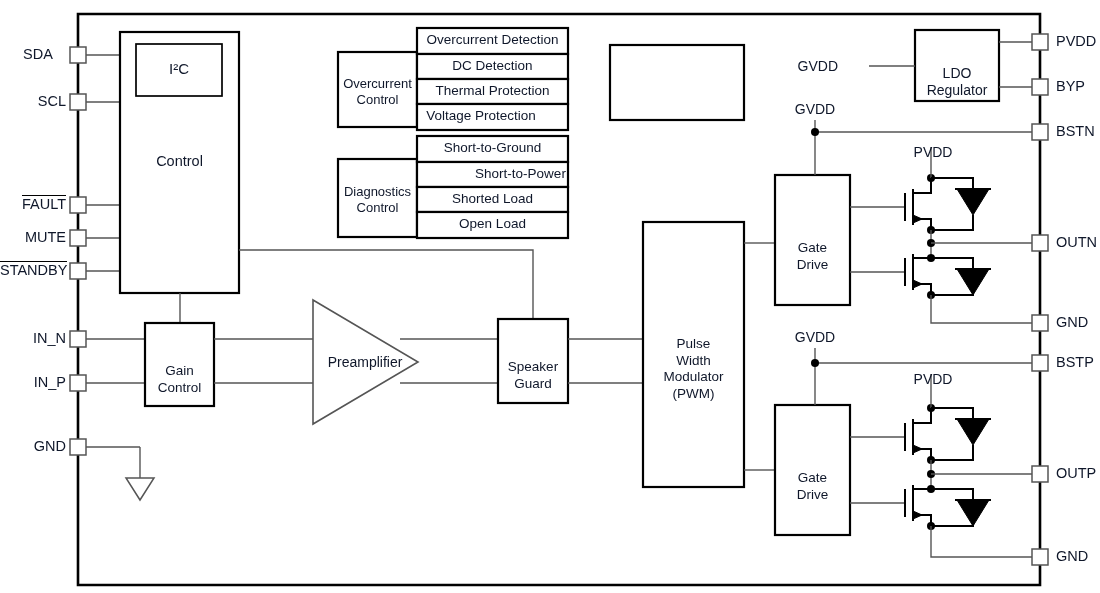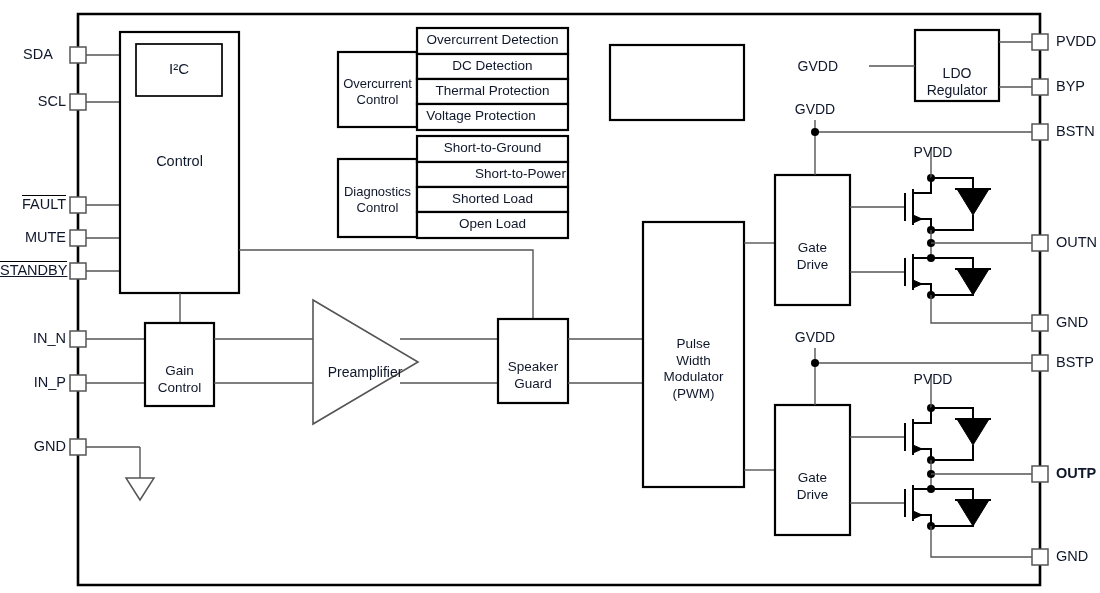--- a/index.html
+++ b/index.html
@@ -246,38 +246,38 @@
 <div class="lbl pin-lbl" style="left:30px;top:93px;width:36px;text-align:right;">
   <span>SCL</span></div>
 
 <div class="lbl pin-lbl" style="left:6px;top:196px;width:60px;text-align:right;">
   <span style="border-top:1.2px solid #000;padding-top:0px;margin-top:40px;">FAULT</span></div>
 
 <div class="lbl pin-lbl" style="left:6px;top:229px;width:60px;text-align:right;">
   <span>MUTE</span></div>
 
 <div class="lbl pin-lbl" style="left:0px;top:262px;width:66px;text-align:right;">
-  <span style="border-top:1.2px solid #000;text-decoration:underline;">STANDBY</span></div>
+  <span style="border-top:1.2px solid #000;">STANDBY</span></div>
 
 <div class="lbl pin-lbl" style="left:20px;top:330px;width:46px;text-align:right;">
   <span>IN_N</span></div>
 
 <div class="lbl pin-lbl" style="left:20px;top:374px;width:46px;text-align:right;">
   <span>IN_P</span></div>
 
 <div class="lbl pin-lbl" style="left:20px;top:438px;width:46px;text-align:right;">
   <span>GND</span></div>
 
 <div class="lbl pin-lbl" style="left:1056px;top:33px;"><span>PVDD</span></div>
 <div class="lbl pin-lbl" style="left:1056px;top:78px;"><span>BYP</span></div>
 <div class="lbl pin-lbl" style="left:1056px;top:123px;"><span>BSTN</span></div>
 <div class="lbl pin-lbl" style="left:1056px;top:234px;"><span>OUTN</span></div>
 <div class="lbl pin-lbl" style="left:1056px;top:314px;"><span>GND</span></div>
 <div class="lbl pin-lbl" style="left:1056px;top:354px;"><span>BSTP</span></div>
-<div class="lbl pin-lbl" style="left:1056px;top:465px;font-weight:bold;"><span>OUTP</span></div>
+<div class="lbl pin-lbl" style="left:1056px;top:465px;"><span>OUTP</span></div>
 <div class="lbl pin-lbl" style="left:1056px;top:548px;"><span>GND</span></div>
 
 <div class="lbl blk-lbl" style="left:136px;top:60px;width:86px;font-size:15px;">
   <span>I²C</span></div>
 
 <div class="lbl blk-lbl" style="left:120px;top:153px;width:119px;font-size:14.5px;">
   <span>Control</span></div>
 
 <div class="lbl blk-lbl" style="left:338px;top:60px;width:79px;font-size:13px;white-space:pre-line;">
   <span>Overcurrent
@@ -289,21 +289,21 @@
 
 
 <div class="lbl blk-lbl" style="left:915px;top:48px;width:84px;font-size:14px;white-space:pre-line;">
   <span>LDO
 Regulator</span></div>
 
 <div class="lbl blk-lbl" style="left:141px;top:347px;width:77px;font-size:13.5px;white-space:pre-line;">
   <span>Gain
 Control</span></div>
 
-<div class="lbl blk-lbl" style="left:318px;top:354px;width:94px;font-size:14px;margin-top:10px;">
+<div class="lbl blk-lbl" style="left:318px;top:354px;width:94px;font-size:14px;">
   <span>Preamplifier</span></div>
 
 <div class="lbl blk-lbl" style="left:494px;top:343px;width:78px;font-size:13.5px;white-space:pre-line;">
   <span>Speaker
 Guard</span></div>
 
 <div class="lbl blk-lbl" style="left:643px;top:320px;width:101px;font-size:13.5px;white-space:pre-line;">
   <span>Pulse
 Width
 Modulator

